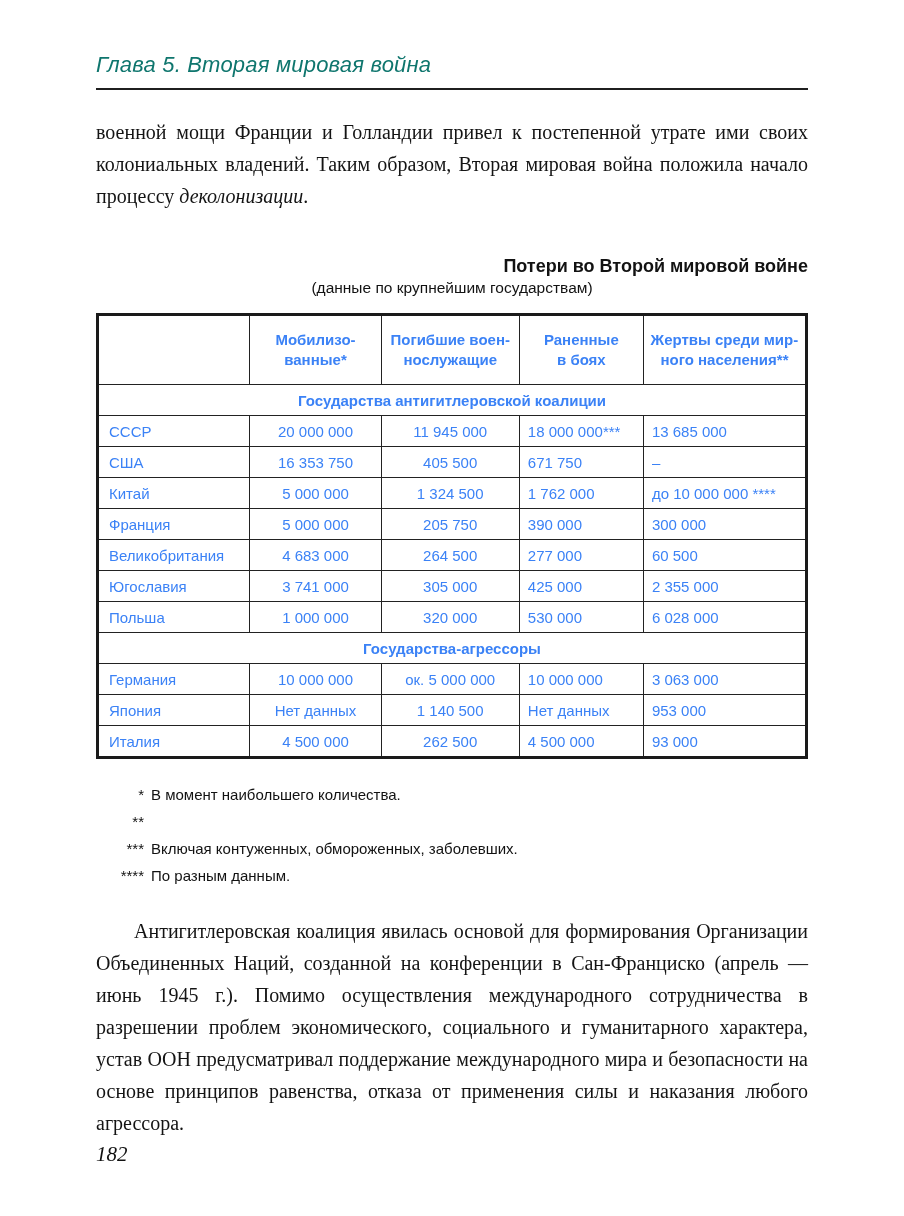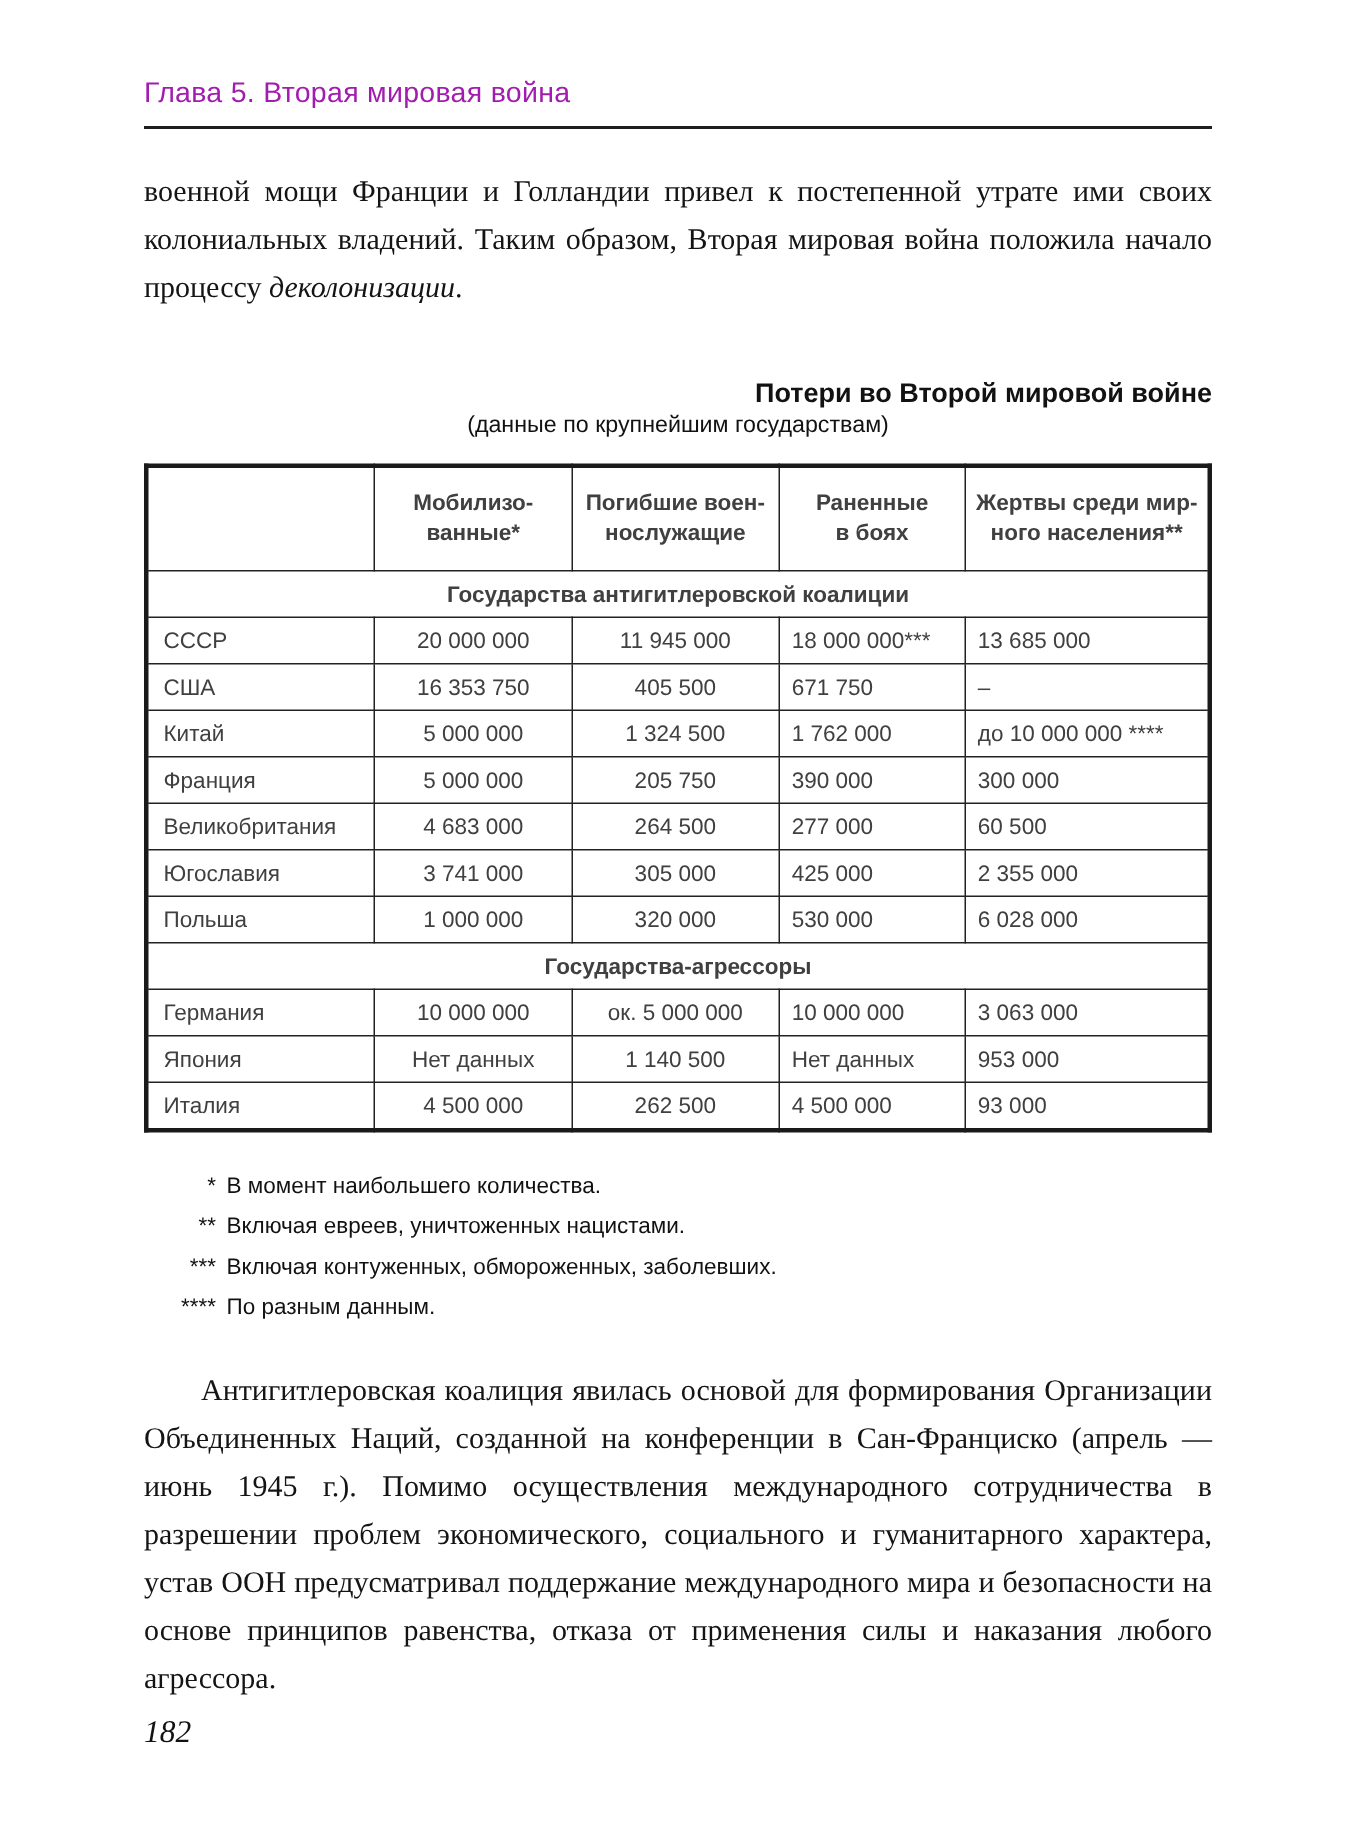--- a/index.html
+++ b/index.html
@@ -18,24 +18,25 @@
     width: 904px;
     height: 1216px;
     box-sizing: border-box;
     padding: 52px 96px 0 96px;
     font-family: "Liberation Serif", serif;
   }
 
   
   .chapter-head {
     font-family: "Liberation Sans", sans-serif;
-    font-size: 19px;
+    font-style: italic;
+    font-size: 22px;
     letter-spacing: 0.2px;
     padding-bottom: 10px;
-    color: #a21caf;
+    color: #0f766e;
   }
   .head-rule {
     border: none;
     border-top: 2.5px solid #1f1f1f;
     margin: 0 0 26px 0;
   }
 
   
   .para {
     font-size: 20px;
@@ -62,21 +63,21 @@
     margin-top: 2px;
   }
 
   
   table.losses {
     width: 100%;
     border-collapse: collapse;
     margin-top: 16px;
     font-family: "Liberation Sans", sans-serif;
     font-size: 15px;
-    color: #404040;
+    color: #3b82f6;
     border: 3px solid #1a1a1a;
   }
   table.losses th, table.losses td {
     border: 1.5px solid #222;
   }
   table.losses th {
     font-weight: bold;
     text-align: center;
     vertical-align: middle;
     padding: 8px 4px;
@@ -250,21 +251,20 @@
       </tbody>
   </table>
 
   <div class="footnotes">
     <div class="footnote">
       <span class="marker">*</span>
       <span class="fn-text">В момент наибольшего количества.</span>
     </div>
     <div class="footnote">
       <span class="marker">**</span>
-      <span class="fn-text">Включая евреев, уничтоженных нацистами.</span>
     </div>
     <div class="footnote">
       <span class="marker">***</span>
       <span class="fn-text">Включая контуженных, обмороженных, заболевших.</span>
     </div>
     <div class="footnote">
       <span class="marker">****</span>
       <span class="fn-text">По разным данным.</span>
     </div>
   </div>

